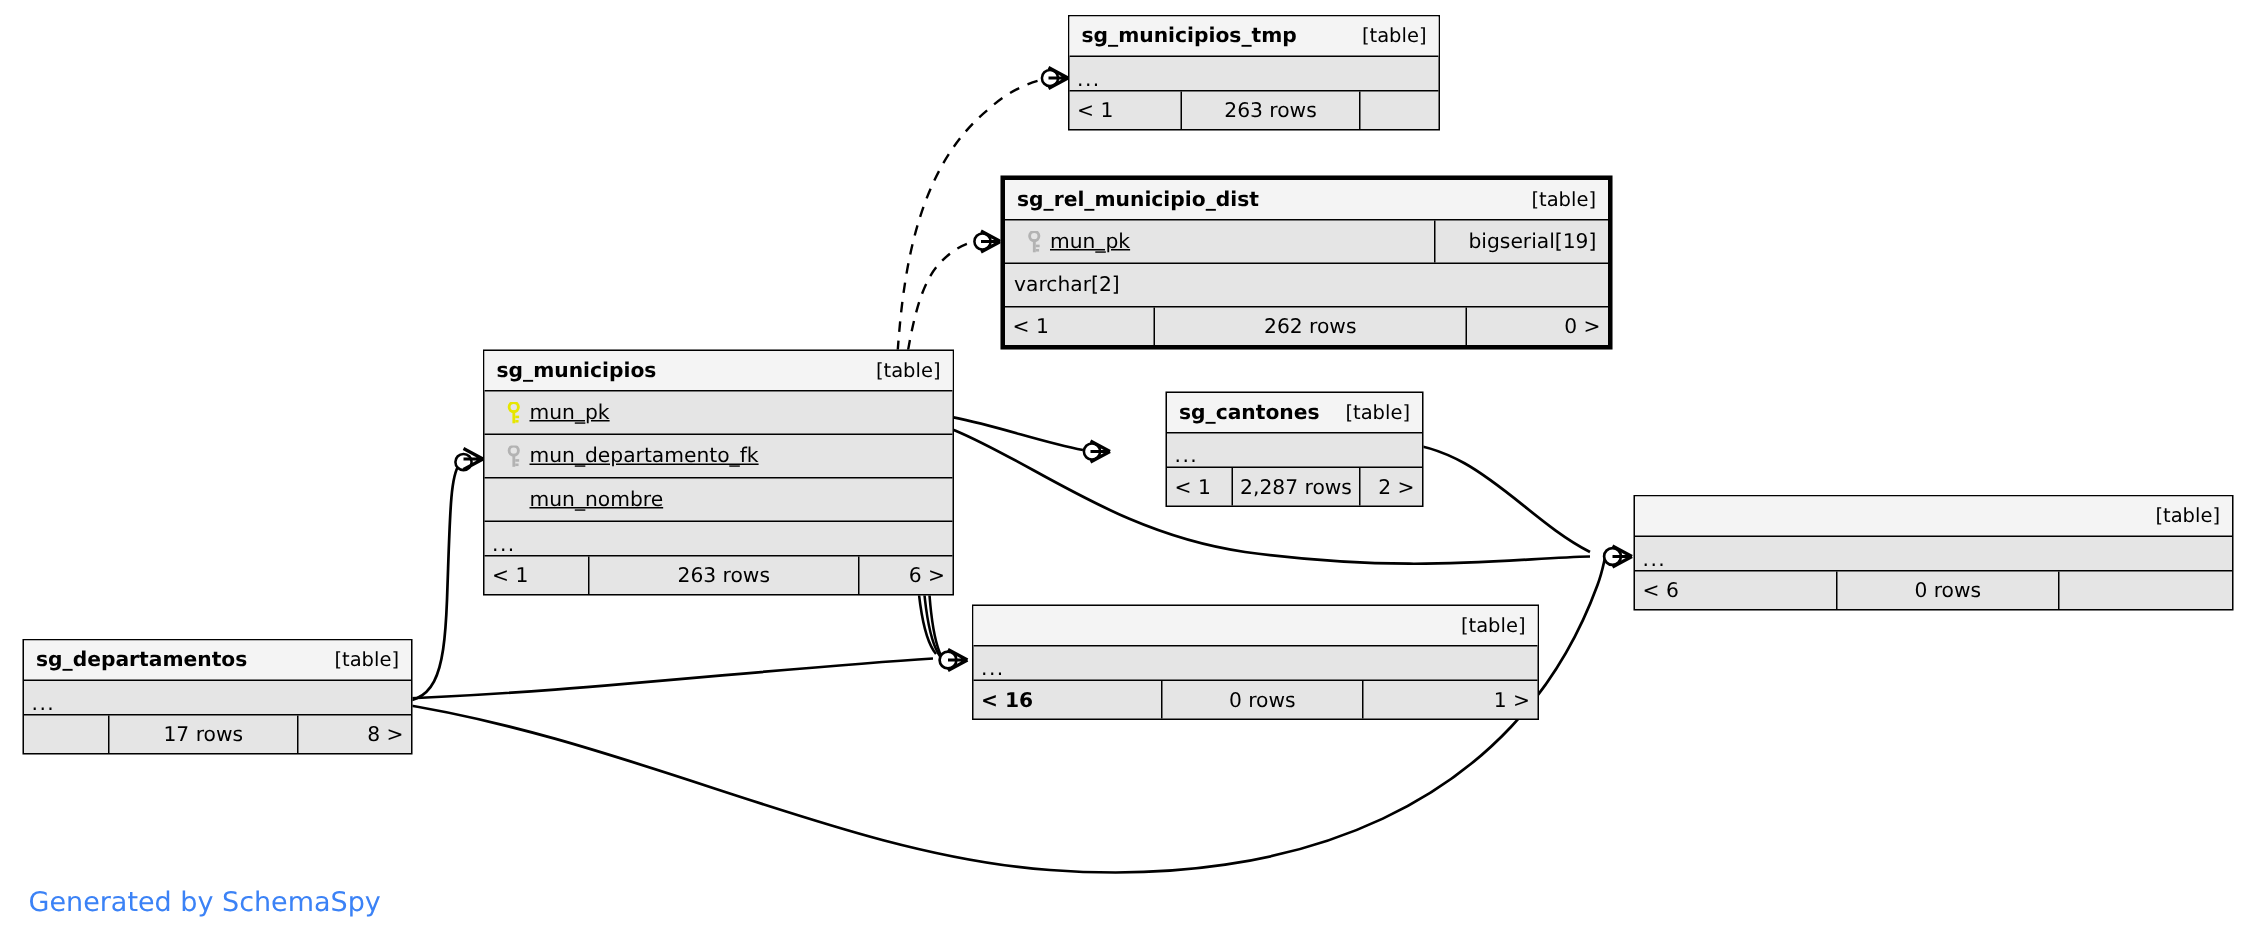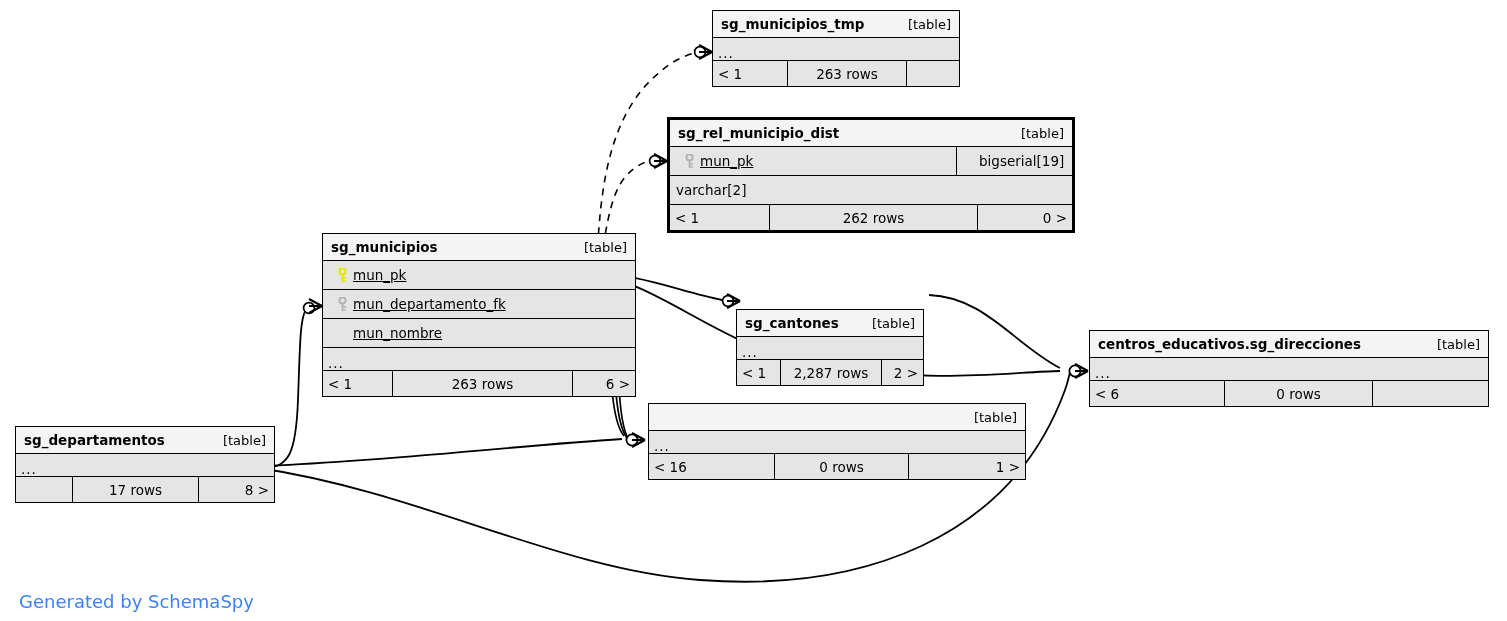--- a/index.html
+++ b/index.html
@@ -230,53 +230,52 @@
 
     <div class="ellipsis">...</div>
 
     <div class="ftr">
       <div class="f1" style="width:70px;">&lt; 1</div>
       <div class="f2">263 rows</div>
       <div class="f3" style="width:62px;">6 &gt;</div>
     </div>
   </div>
 
-  <div class="tbl" style="left:736px;top:261px;width:188px;margin-top:48px;">
+  <div class="tbl" style="left:777px;top:261px;width:172px;">
     <div class="hdr">
       <span class="tname">sg_cantones</span>
       <span class="ttag">[table]</span>
     </div>
     <div class="ellipsis">...</div>
     <div class="ftr">
       <div class="f1" style="width:44px;">&lt; 1</div>
       <div class="f2">2,287 rows</div>
       <div class="f3" style="width:41px;">2 &gt;</div>
     </div>
   </div>
 
   <div class="tbl" style="left:1089px;top:330px;width:400px;">
     <div class="hdr">
-      <span class="tname">centros_educativos.sg_direcciones</span>
       <span class="ttag">[table]</span>
     </div>
     <div class="ellipsis">...</div>
     <div class="ftr">
       <div class="f1" style="width:135px;">&lt; 6</div>
       <div class="f2">0 rows</div>
       <div class="f3" style="width:115px;"></div>
     </div>
   </div>
 
   <div class="tbl" style="left:648px;top:403px;width:378px;">
     <div class="hdr">
       <span class="ttag">[table]</span>
     </div>
     <div class="ellipsis">...</div>
     <div class="ftr">
-      <div class="f1" style="width:126px;">&lt; 16</div>
+      <div class="f1" style="width:126px;font-weight:bold;">&lt; 16</div>
       <div class="f2">0 rows</div>
       <div class="f3" style="width:116px;">1 &gt;</div>
     </div>
   </div>
 
   <div class="tbl" style="left:15px;top:426px;width:260px;">
     <div class="hdr">
       <span class="tname">sg_departamentos</span>
       <span class="ttag">[table]</span>
     </div>

